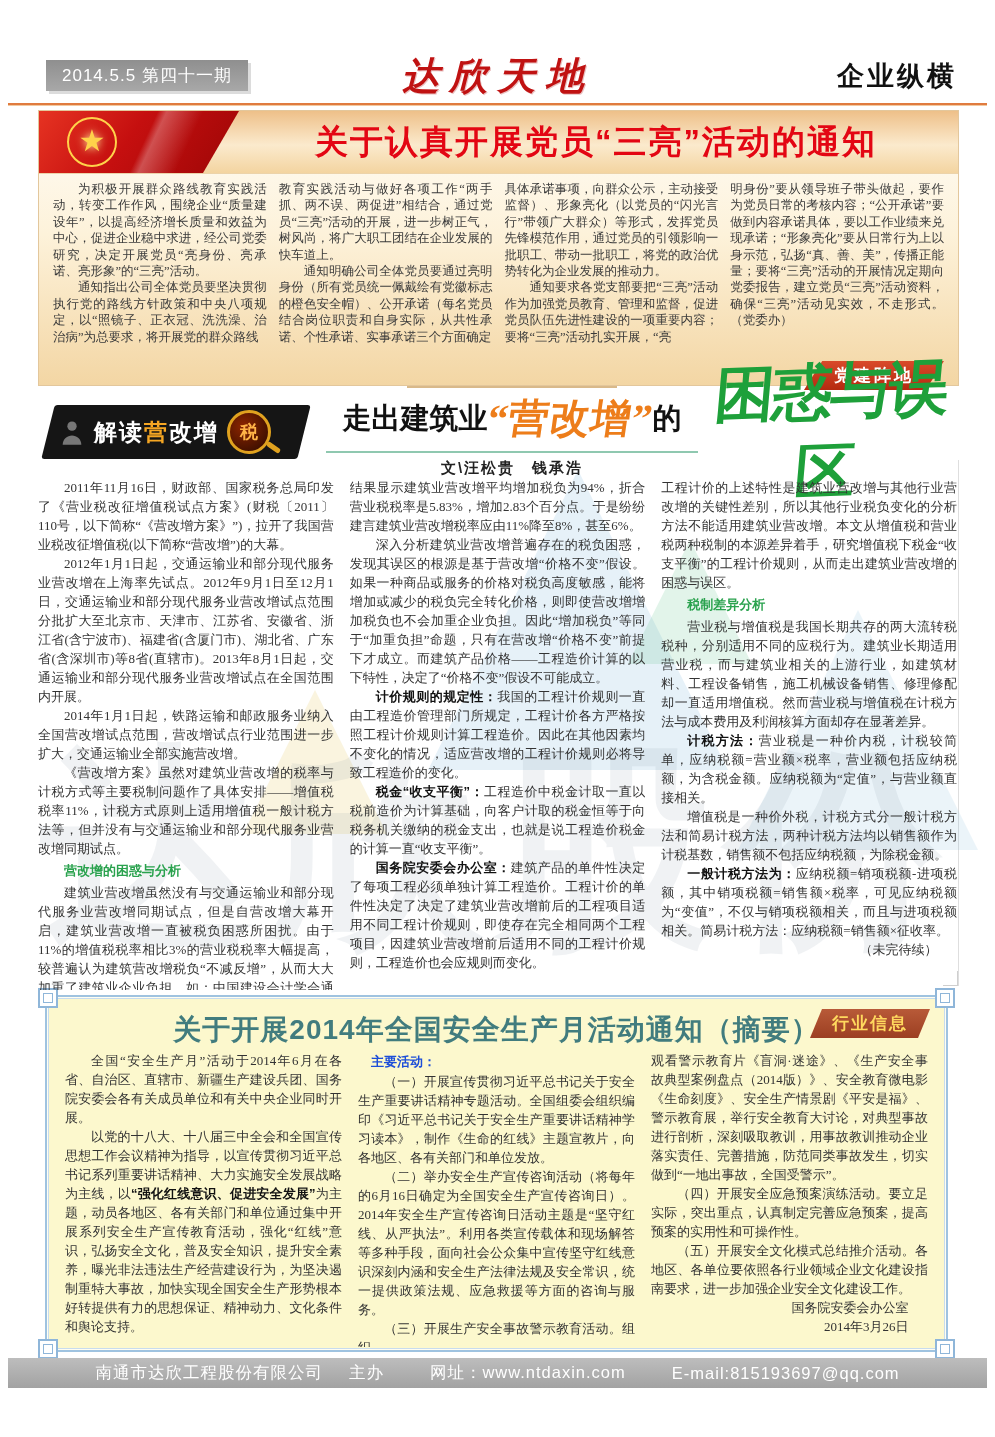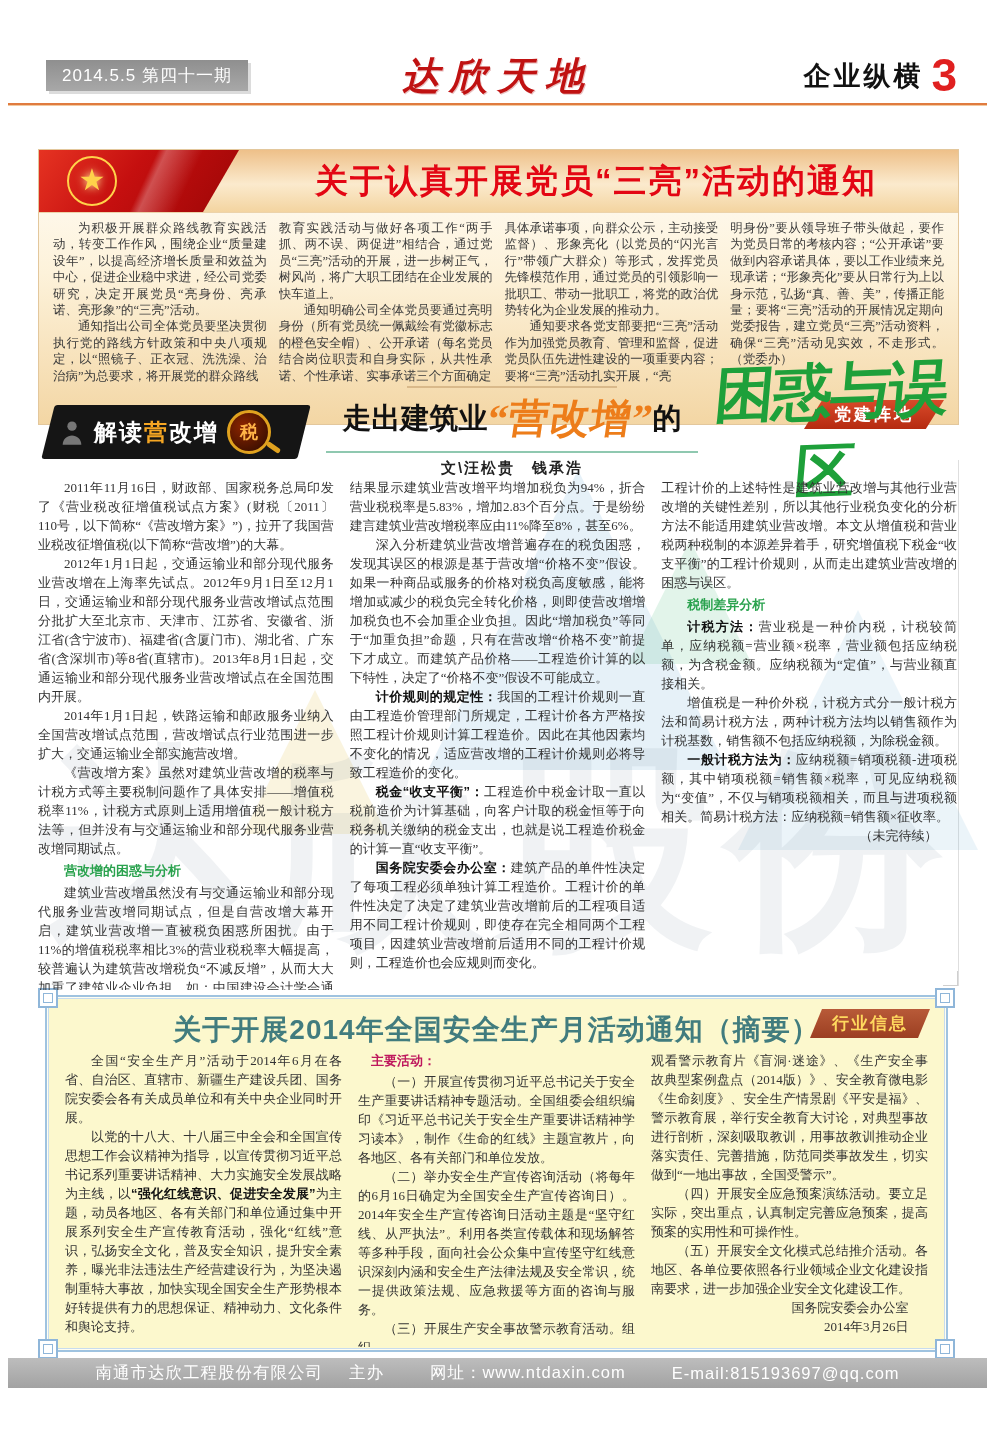--- a/index.html
+++ b/index.html
@@ -7,31 +7,31 @@
         font-family:"Liberation Serif","DejaVu Serif",serif;color:#333;}
   .sans{font-family:"Liberation Sans","DejaVu Sans",sans-serif;}
 
   
   .masthead{position:absolute;left:38px;right:38px;top:52px;height:48px;}
   .issue-box{position:absolute;left:8px;top:8px;background:linear-gradient(180deg,#8f8f8f,#a8a8a8);
              color:#fff;font-family:"Liberation Sans","DejaVu Sans",sans-serif;font-size:17px;
              padding:4px 16px;box-shadow:3px 3px 0 #dcdcdc;letter-spacing:1px;}
   .paper-title{text-align:center;font-size:38px;font-weight:bold;color:#c01212;letter-spacing:10px;
                font-style:italic;line-height:48px;text-shadow:1px 1px 0 #e9c1c1;}
-  .section-wrap{position:absolute;right:0;top:0;display:flex;align-items:flex-start;gap:8px;}
+  .section-wrap{position:absolute;right:0;top:0;display:flex;align-items:flex-start;gap:8px;flex-direction:column;}
   .section-name{font-family:"Liberation Sans","DejaVu Sans",sans-serif;font-weight:bold;
                 font-size:27px;color:#111;letter-spacing:3px;line-height:48px;}
   .page-num{font-family:"Liberation Sans","DejaVu Sans",sans-serif;font-weight:bold;
             font-size:46px;color:#e02020;line-height:46px;}
   .masthead-rule{position:absolute;left:8px;right:8px;top:103px;height:0;
                  border-top:2px solid #e07b3f;border-bottom:1px solid #f2c9a0;}
 
   
   .article1{position:absolute;left:38px;top:110px;width:919px;height:274px;
-            border:1px solid #e3c79c;background:linear-gradient(180deg,#fffdf8 0%,#fdf2da 45%,#f3d6a4 100%);margin-top:39px;}
+            border:1px solid #e3c79c;background:linear-gradient(180deg,#fffdf8 0%,#fdf2da 45%,#f3d6a4 100%);}
   .a1-banner{position:relative;height:62px;background:linear-gradient(180deg,#eec089 0%,#fbeacd 55%,#f3d4a0 100%);
              display:flex;align-items:center;border-bottom:1px solid #ecd3aa;}
   .flag{position:absolute;left:0;top:0;bottom:0;width:200px;
         background:linear-gradient(125deg,#e63322 0%,#c50f0f 45%,#9d0606 100%);
         clip-path:polygon(0 0,100% 0,82% 100%,0 100%);display:flex;align-items:center;}
   .flag::after{content:"";position:absolute;inset:0;
         background:linear-gradient(115deg,transparent 52%,rgba(255,255,255,0.28) 56%,transparent 72%);}
   .emblem{display:inline-block;margin-left:28px;width:46px;height:46px;line-height:44px;text-align:center;
           border:2px solid #ffd24a;border-radius:50%;color:#ffd24a;font-size:30px;
           text-shadow:0 0 8px #ffea9a;}
@@ -107,21 +107,21 @@
   .notice-title{margin:4px 0 2px 0;text-align:center;font-family:"Liberation Sans","DejaVu Sans",sans-serif;
                 font-size:28px;font-weight:bold;color:#417c7e;letter-spacing:1px;}
   .notice-cols{display:flex;gap:16px;height:296px;overflow:hidden;}
   .ncol{flex:1;font-size:13px;line-height:19px;text-align:justify;color:#333;overflow:hidden;}
 
   
   .para{margin:0;text-indent:2em;}
   .para.cont{text-indent:0;}
   .para.h-green{color:#2aa24e;font-family:"Liberation Sans","DejaVu Sans",sans-serif;
                 font-weight:bold;margin:3px 0;}
-  .para.h-orange{color:#be185d;font-family:Liberation Mono, monospace;
+  .para.h-orange{color:#1d4ed8;font-family:Liberation Serif, serif;
                  font-weight:bold;text-indent:1em;margin:1px 0;}
   .para.right{text-align:right;text-indent:0;padding-right:1.5em;}
   .para b{font-family:"Liberation Sans","DejaVu Sans",sans-serif;font-weight:bold;color:#111;}
 
   
   .footer{position:absolute;left:8px;right:8px;top:1358px;height:30px;
           background:linear-gradient(180deg,#bdbdbd,#a2a2a2);color:#fff;display:flex;align-items:center;
           justify-content:center;gap:46px;font-family:"Liberation Sans","DejaVu Sans",sans-serif;
           font-size:16.5px;letter-spacing:1px;}
   .footer .grp{display:flex;gap:26px;}
@@ -214,20 +214,21 @@
       <div class="a2col">
           <p class="para cont">结果显示建筑业营改增平均增加税负为94%，折合营业税税率是5.83%，增加2.83个百分点。于是纷纷建言建筑业营改增税率应由11%降至8%，甚至6%。</p>
           <p class="para ">深入分析建筑业营改增普遍存在的税负困惑，发现其误区的根源是基于营改增“价格不变”假设。如果一种商品或服务的价格对税负高度敏感，能将增加或减少的税负完全转化价格，则即使营改增增加税负也不会加重企业负担。因此“增加税负”等同于“加重负担”命题，只有在营改增“价格不变”前提下才成立。而建筑产品价格——工程造价计算的以下特性，决定了“价格不变”假设不可能成立。</p>
           <p class="para "><b>计价规则的规定性：</b>我国的工程计价规则一直由工程造价管理部门所规定，工程计价各方严格按照工程计价规则计算工程造价。因此在其他因素均不变化的情况，适应营改增的工程计价规则必将导致工程造价的变化。</p>
           <p class="para "><b>税金“收支平衡”：</b>工程造价中税金计取一直以税前造价为计算基础，向客户计取的税金恒等于向税务机关缴纳的税金支出，也就是说工程造价税金的计算一直“收支平衡”。</p>
           <p class="para "><b>国务院安委会办公室：</b>建筑产品的单件性决定了每项工程必须单独计算工程造价。工程计价的单件性决定了决定了建筑业营改增前后的工程项目适用不同工程计价规则，即使存在完全相同两个工程项目，因建筑业营改增前后适用不同的工程计价规则，工程造价也会应规则而变化。</p>
         </div>
       <div class="a2col">
           <p class="para cont">工程计价的上述特性是建筑业营改增与其他行业营改增的关键性差别，所以其他行业税负变化的分析方法不能适用建筑业营改增。本文从增值税和营业税两种税制的本源差异着手，研究增值税下税金“收支平衡”的工程计价规则，从而走出建筑业营改增的困惑与误区。</p>
           <p class="para h-green">税制差异分析</p>
+          <p class="para ">营业税与增值税是我国长期共存的两大流转税税种，分别适用不同的应税行为。建筑业长期适用营业税，而与建筑业相关的上游行业，如建筑材料、工程设备销售，施工机械设备销售、修理修配却一直适用增值税。然而营业税与增值税在计税方法与成本费用及利润核算方面却存在显著差异。</p>
           <p class="para "><b>计税方法：</b>营业税是一种价内税，计税较简单，应纳税额=营业额×税率，营业额包括应纳税额，为含税金额。应纳税额为“定值”，与营业额直接相关。</p>
           <p class="para ">增值税是一种价外税，计税方式分一般计税方法和简易计税方法，两种计税方法均以销售额作为计税基数，销售额不包括应纳税额，为除税金额。</p>
           <p class="para "><b>一般计税方法为：</b>应纳税额=销项税额-进项税额，其中销项税额=销售额×税率，可见应纳税额为“变值”，不仅与销项税额相关，而且与进项税额相关。简易计税方法：应纳税额=销售额×征收率。</p>
           <p class="para right">（未完待续）</p>
         </div>
     </div>
   </section>
 
   <section class="notice-box">
     <span class="knot tl"></span>

